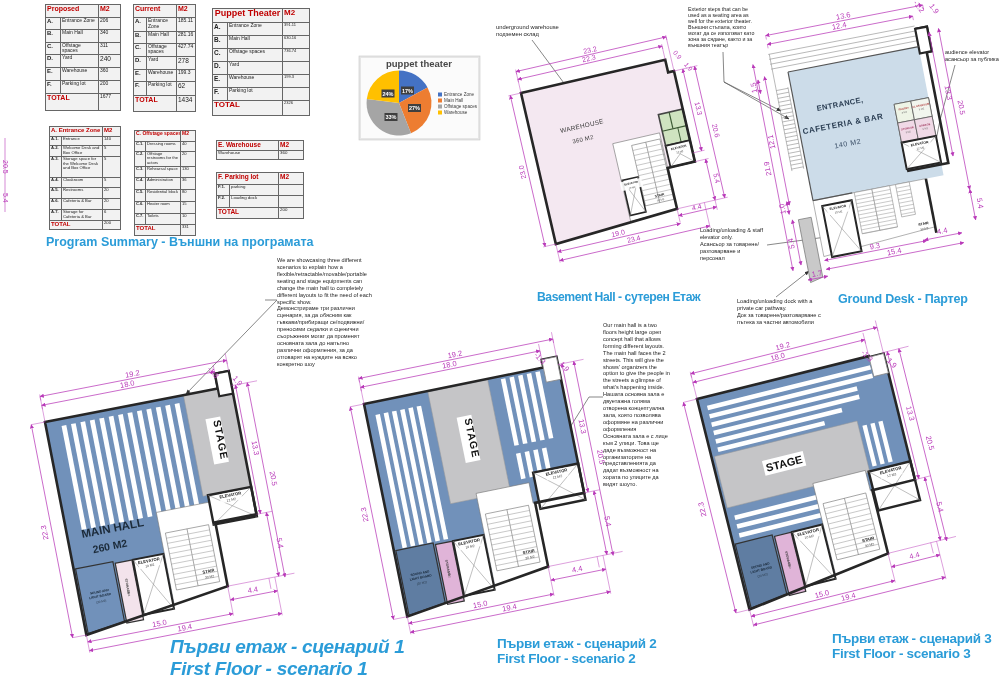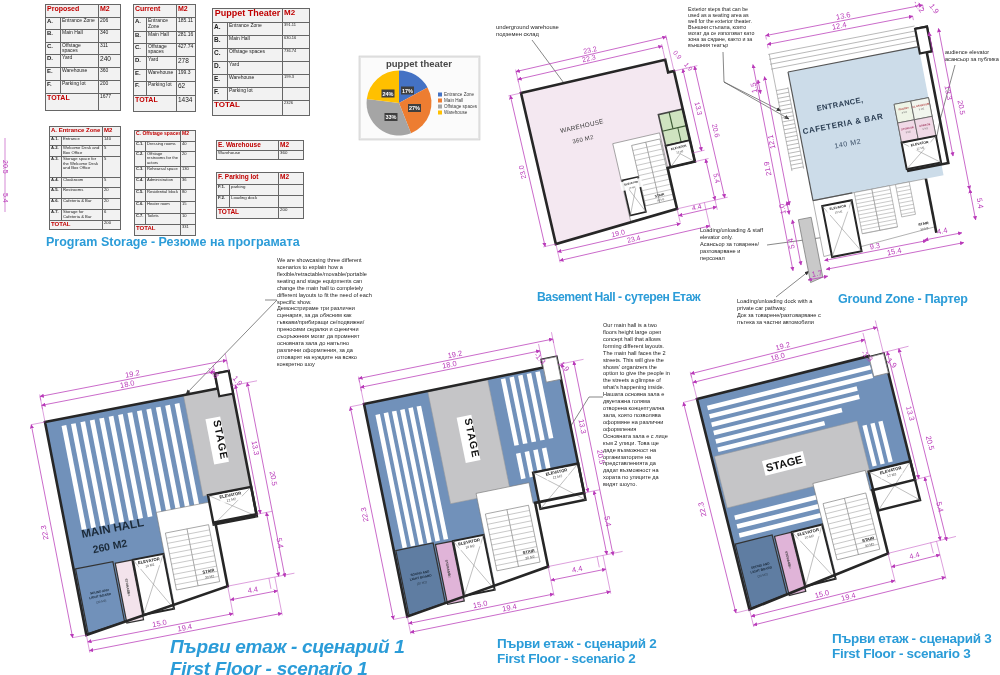--- a/index.html
+++ b/index.html
@@ -302,38 +302,38 @@
         <td>Loading dock</td>
         <td></td>
       </tr>
 <tr style="height:11px">
         <td colspan="2" class="hd" style="font-size:6.5px;">TOTAL</td>
         <td>200</td>
       </tr>
 </tbody>
   </table>
 
-<div class="cap" style="left:46px;top:235px;font-size:12.5px;">Program Storage - Резюме на програмата</div>
+<div class="cap" style="left:46px;top:235px;font-size:12.5px;">Program Summary - Външни на програмата</div>
 
 <div class="ann" style="left:277px;top:257px;width:96px;font-size:5.6px;">We are showcasing three different scenarios to explain how a flexible/retractable/movable/portable seating and stage equipments can change the main hall to completely different layouts to fit the need of each specific show.<br>Демонстрираме три различни сценария, за да обясним как гъвкави/прибиращи се/подвижни/преносими седалки и сценични съоръжения могат да променят основната зала до напълно различни оформления, за да отговарят на нуждите на всяко конкретно шоу</div>
 
 <div class="ann" style="left:603px;top:322px;width:68px;font-size:5.6px;">Our main hall is a two floors height large open concept hall that allows forming different layouts.<br>The main hall faces the 2 streets. This will give the shows’ organizers the option to give the people in the streets a glimpse of what’s happening inside.<br>Нашата основна зала е двуетажна голяма отворена концептуална зала, която позволява оформяне на различни оформления<br>Основната зала е с лице към 2 улици. Това ще даде възможност на организаторите на представленията да дадат възможност на хората по улиците да видят шоуто.</div>
 
 <div class="ann" style="left:496px;top:24px;width:80px;font-size:5.8px;">underground warehouse<br>подземен склад</div>
 
 <div class="ann" style="left:688px;top:6px;width:70px;font-size:5.3px;line-height:1.14;">Exterior steps that can be used as a seating area as well for the exterior theater. Външни стъпала, които могат да се използват като зона за сядане, както и за външния театър</div>
 
 <div class="ann" style="left:945px;top:49px;width:60px;font-size:5.6px;">audience elevator<br>асансьор за публика</div>
 
 <div class="ann" style="left:700px;top:227px;width:66px;font-size:5.6px;">Loading/unloading &amp; staff elevator only.<br>Асансьор за товарене/разтоварване и персонал</div>
 
 <div class="ann" style="left:737px;top:298px;width:84px;font-size:5.6px;">Loading/unloading dock with a private car pathway.<br>Док за товарене/разтоварване с пътека за частни автомобили</div>
 
 <div class="cap" style="left:537px;top:290px;font-size:12.2px;letter-spacing:-0.45px;">Basement Hall - сутерен Етаж</div>
-<div class="cap" style="left:838px;top:292px;font-size:12.5px;letter-spacing:-0.2px;">Ground Zone - Партер</div>
+<div class="cap" style="left:838px;top:292px;font-size:12.5px;letter-spacing:-0.2px;">Ground Desk - Партер</div>
 <div class="cap" style="left:170px;top:636px;font-size:19px;letter-spacing:-0.3px;font-style:italic;">Първи етаж - сценарий 1<br>First Floor - scenario 1</div>
 <div class="cap" style="left:497px;top:636px;font-size:13.5px;letter-spacing:-0.3px;">Първи етаж - сценарий 2<br>First Floor - scenario 2</div>
 <div class="cap" style="left:832px;top:631px;font-size:13.5px;letter-spacing:-0.3px;">Първи етаж - сценарий 3<br>First Floor - scenario 3</div>
 
 <svg id="main" width="1000" height="675" style="position:absolute;left:0;top:0;" viewBox="0 0 1000 675">
 <defs>
 <marker id="ar" viewBox="0 0 10 10" refX="9" refY="5" markerWidth="6" markerHeight="6" orient="auto-start-reverse">
         <path d="M0,0L10,5L0,10z" fill="#b93ab9"></path>
       </marker>
 <marker id="ab" viewBox="0 0 10 10" refX="9" refY="5" markerWidth="7" markerHeight="7" orient="auto-start-reverse">

